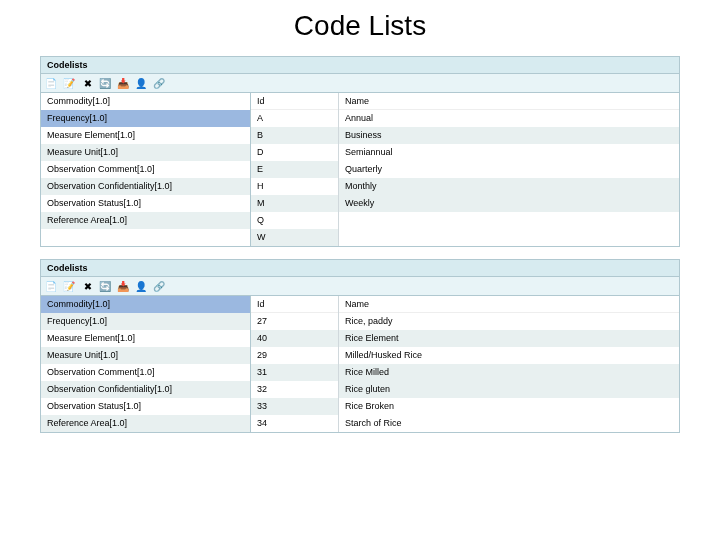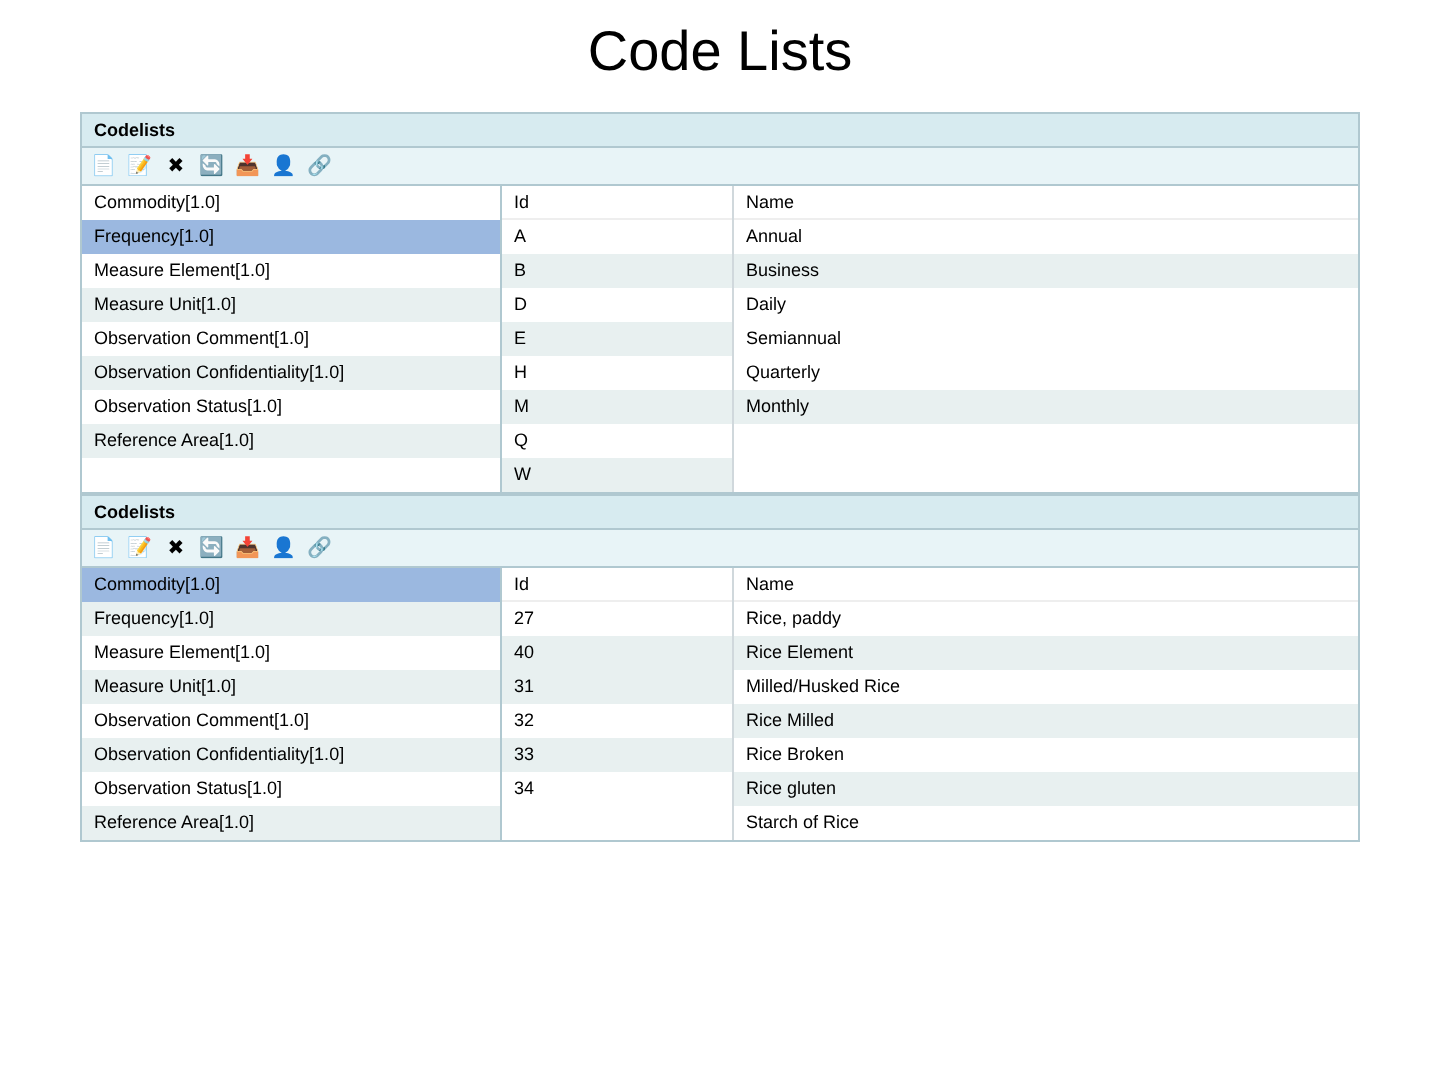--- a/index.html
+++ b/index.html
@@ -1,26 +1,26 @@
 <!DOCTYPE html>
 <html><head>
 <meta charset="utf-8">
 <style>
   * { box-sizing: border-box; margin: 0; padding: 0; }
   body { width: 720px; height: 540px; font-family: Arial, sans-serif; font-size: 9px; background: #fff; overflow: hidden; }
   .page-title { font-size: 28px; font-weight: normal; text-align: center; padding: 10px 0 14px 0; font-family: Arial, sans-serif; }
   .panels { padding: 0 40px; }
-  .panel { }
+  .panel { margin-bottom: 12px; }
   .panel-header { background: #d7ebf0; border: 1px solid #b0c8d0; border-bottom: none; padding: 3px 6px; font-weight: bold; font-size: 9px; }
   .toolbar { background: #e8f4f7; border: 1px solid #b0c8d0; border-bottom: none; padding: 2px 4px; display: flex; gap: 4px; align-items: center; }
   .toolbar .icon { width: 14px; height: 14px; display: inline-flex; align-items: center; justify-content: center; font-size: 10px; cursor: pointer; }
   .content { display: flex; border: 1px solid #b0c8d0; }
   .codelist-col { width: 210px; border-right: 1px solid #b0c8d0; }
   .values-col { flex: 1; display: flex; }
-  .id-col { width: 116px; border-right: 1px solid #d0d8dc; }
+  .id-col { width: 88px; border-right: 1px solid #d0d8dc; }
   .name-col { flex: 1; }
   .row { padding: 3px 6px; height: 17px; line-height: 11px; white-space: nowrap; overflow: hidden; }
   .row.header { background: #fff; font-weight: normal; border-bottom: 1px solid #eee; }
   .row.stripe { background: #e8f0f0; }
   .row.selected { background: #9bb8e0; }
 </style>
 </head>
 <body>
 
 <div class="page-title">Code Lists</div>
@@ -58,24 +58,24 @@
             <div class="row stripe">E</div>
             <div class="row">H</div>
             <div class="row stripe">M</div>
             <div class="row">Q</div>
             <div class="row stripe">W</div>
           </div>
         <div class="name-col" id="p1-name">
             <div class="row header">Name</div>
             <div class="row">Annual</div>
             <div class="row stripe">Business</div>
-            <div class="row">Daily</div>
             <div class="row">Semiannual</div>
             <div class="row">Quarterly</div>
             <div class="row stripe">Monthly</div>
+            <div class="row stripe">Weekly</div>
           </div>
       </div>
     </div>
   </div>
 
   <div class="panel">
     <div class="panel-header">Codelists</div>
     <div class="toolbar" id="tb2">
         <span class="icon">📄</span>
         <span class="icon">📝</span>
@@ -94,32 +94,33 @@
           <div class="row">Observation Comment[1.0]</div>
           <div class="row stripe">Observation Confidentiality[1.0]</div>
           <div class="row">Observation Status[1.0]</div>
           <div class="row stripe">Reference Area[1.0]</div>
         </div>
       <div class="values-col">
         <div class="id-col" id="p2-id">
             <div class="row header">Id</div>
             <div class="row">27</div>
             <div class="row stripe">40</div>
+            <div class="row">29</div>
             <div class="row stripe">31</div>
             <div class="row">32</div>
             <div class="row stripe">33</div>
             <div class="row">34</div>
           </div>
         <div class="name-col" id="p2-name">
             <div class="row header">Name</div>
             <div class="row">Rice, paddy</div>
             <div class="row stripe">Rice Element</div>
             <div class="row">Milled/Husked Rice</div>
             <div class="row stripe">Rice Milled</div>
+            <div class="row stripe">Rice gluten</div>
             <div class="row">Rice Broken</div>
-            <div class="row stripe">Rice gluten</div>
             <div class="row">Starch of Rice</div>
           </div>
       </div>
     </div>
   </div>
 
 </div>
 
 </body></html>

